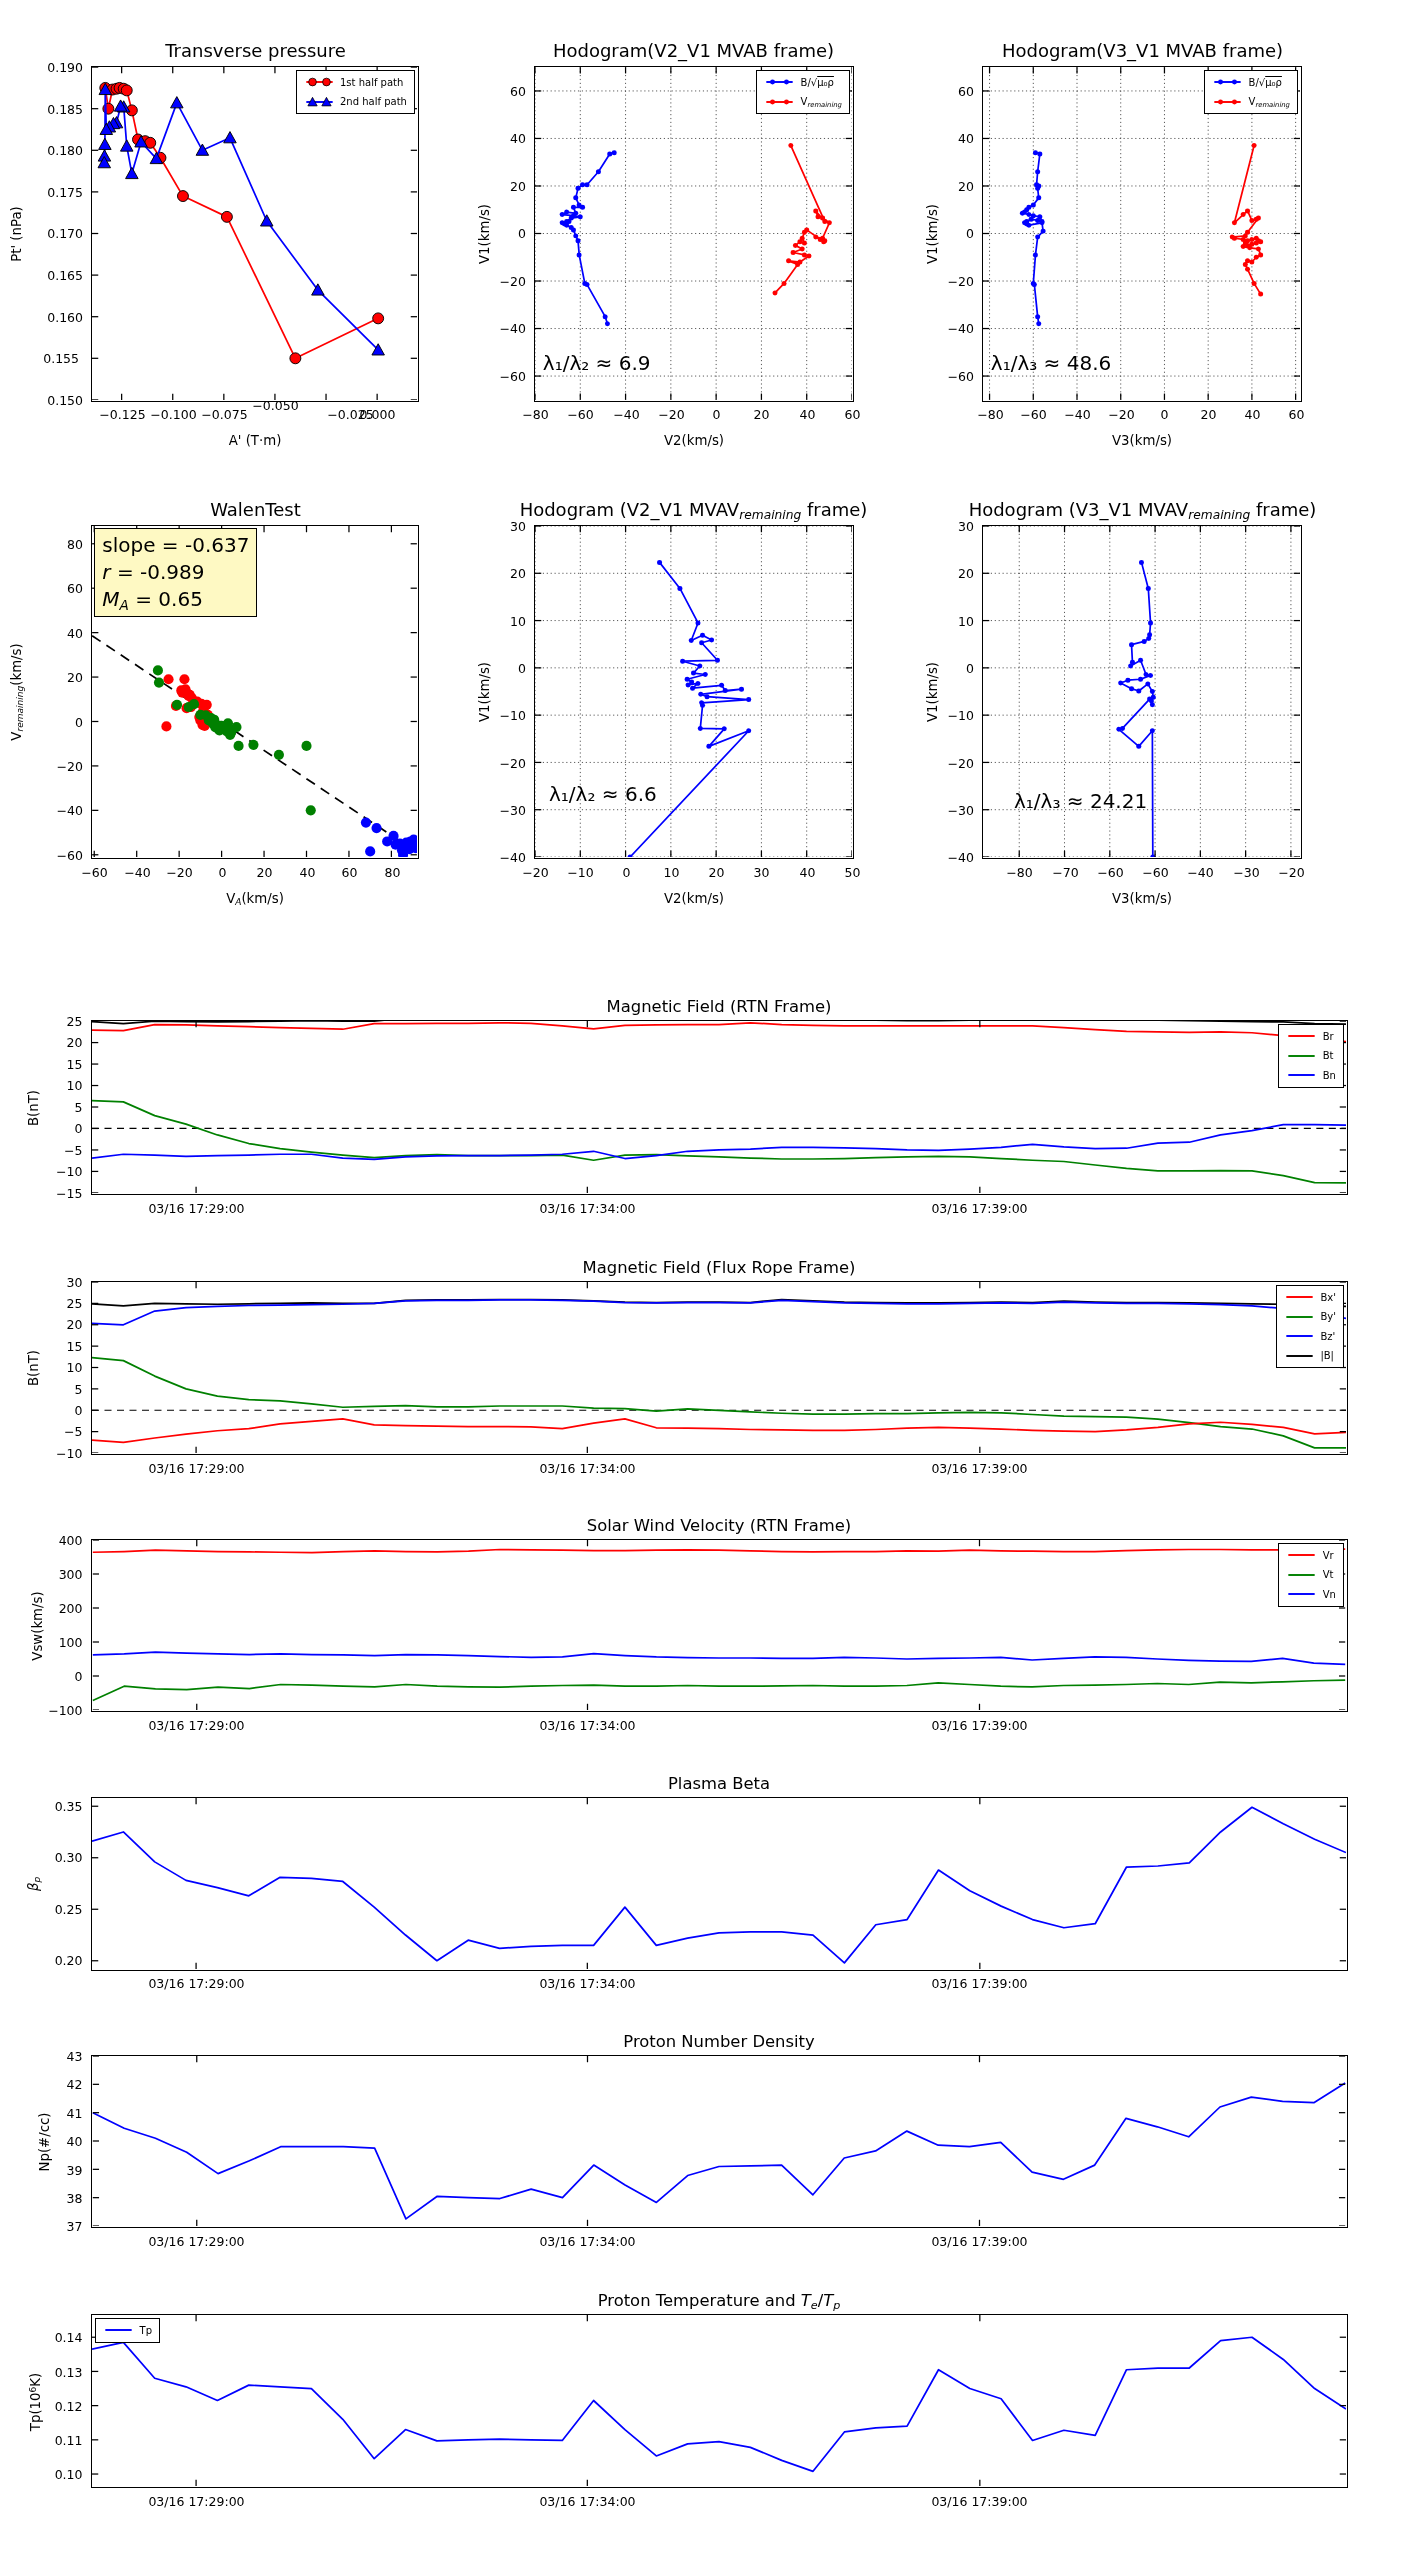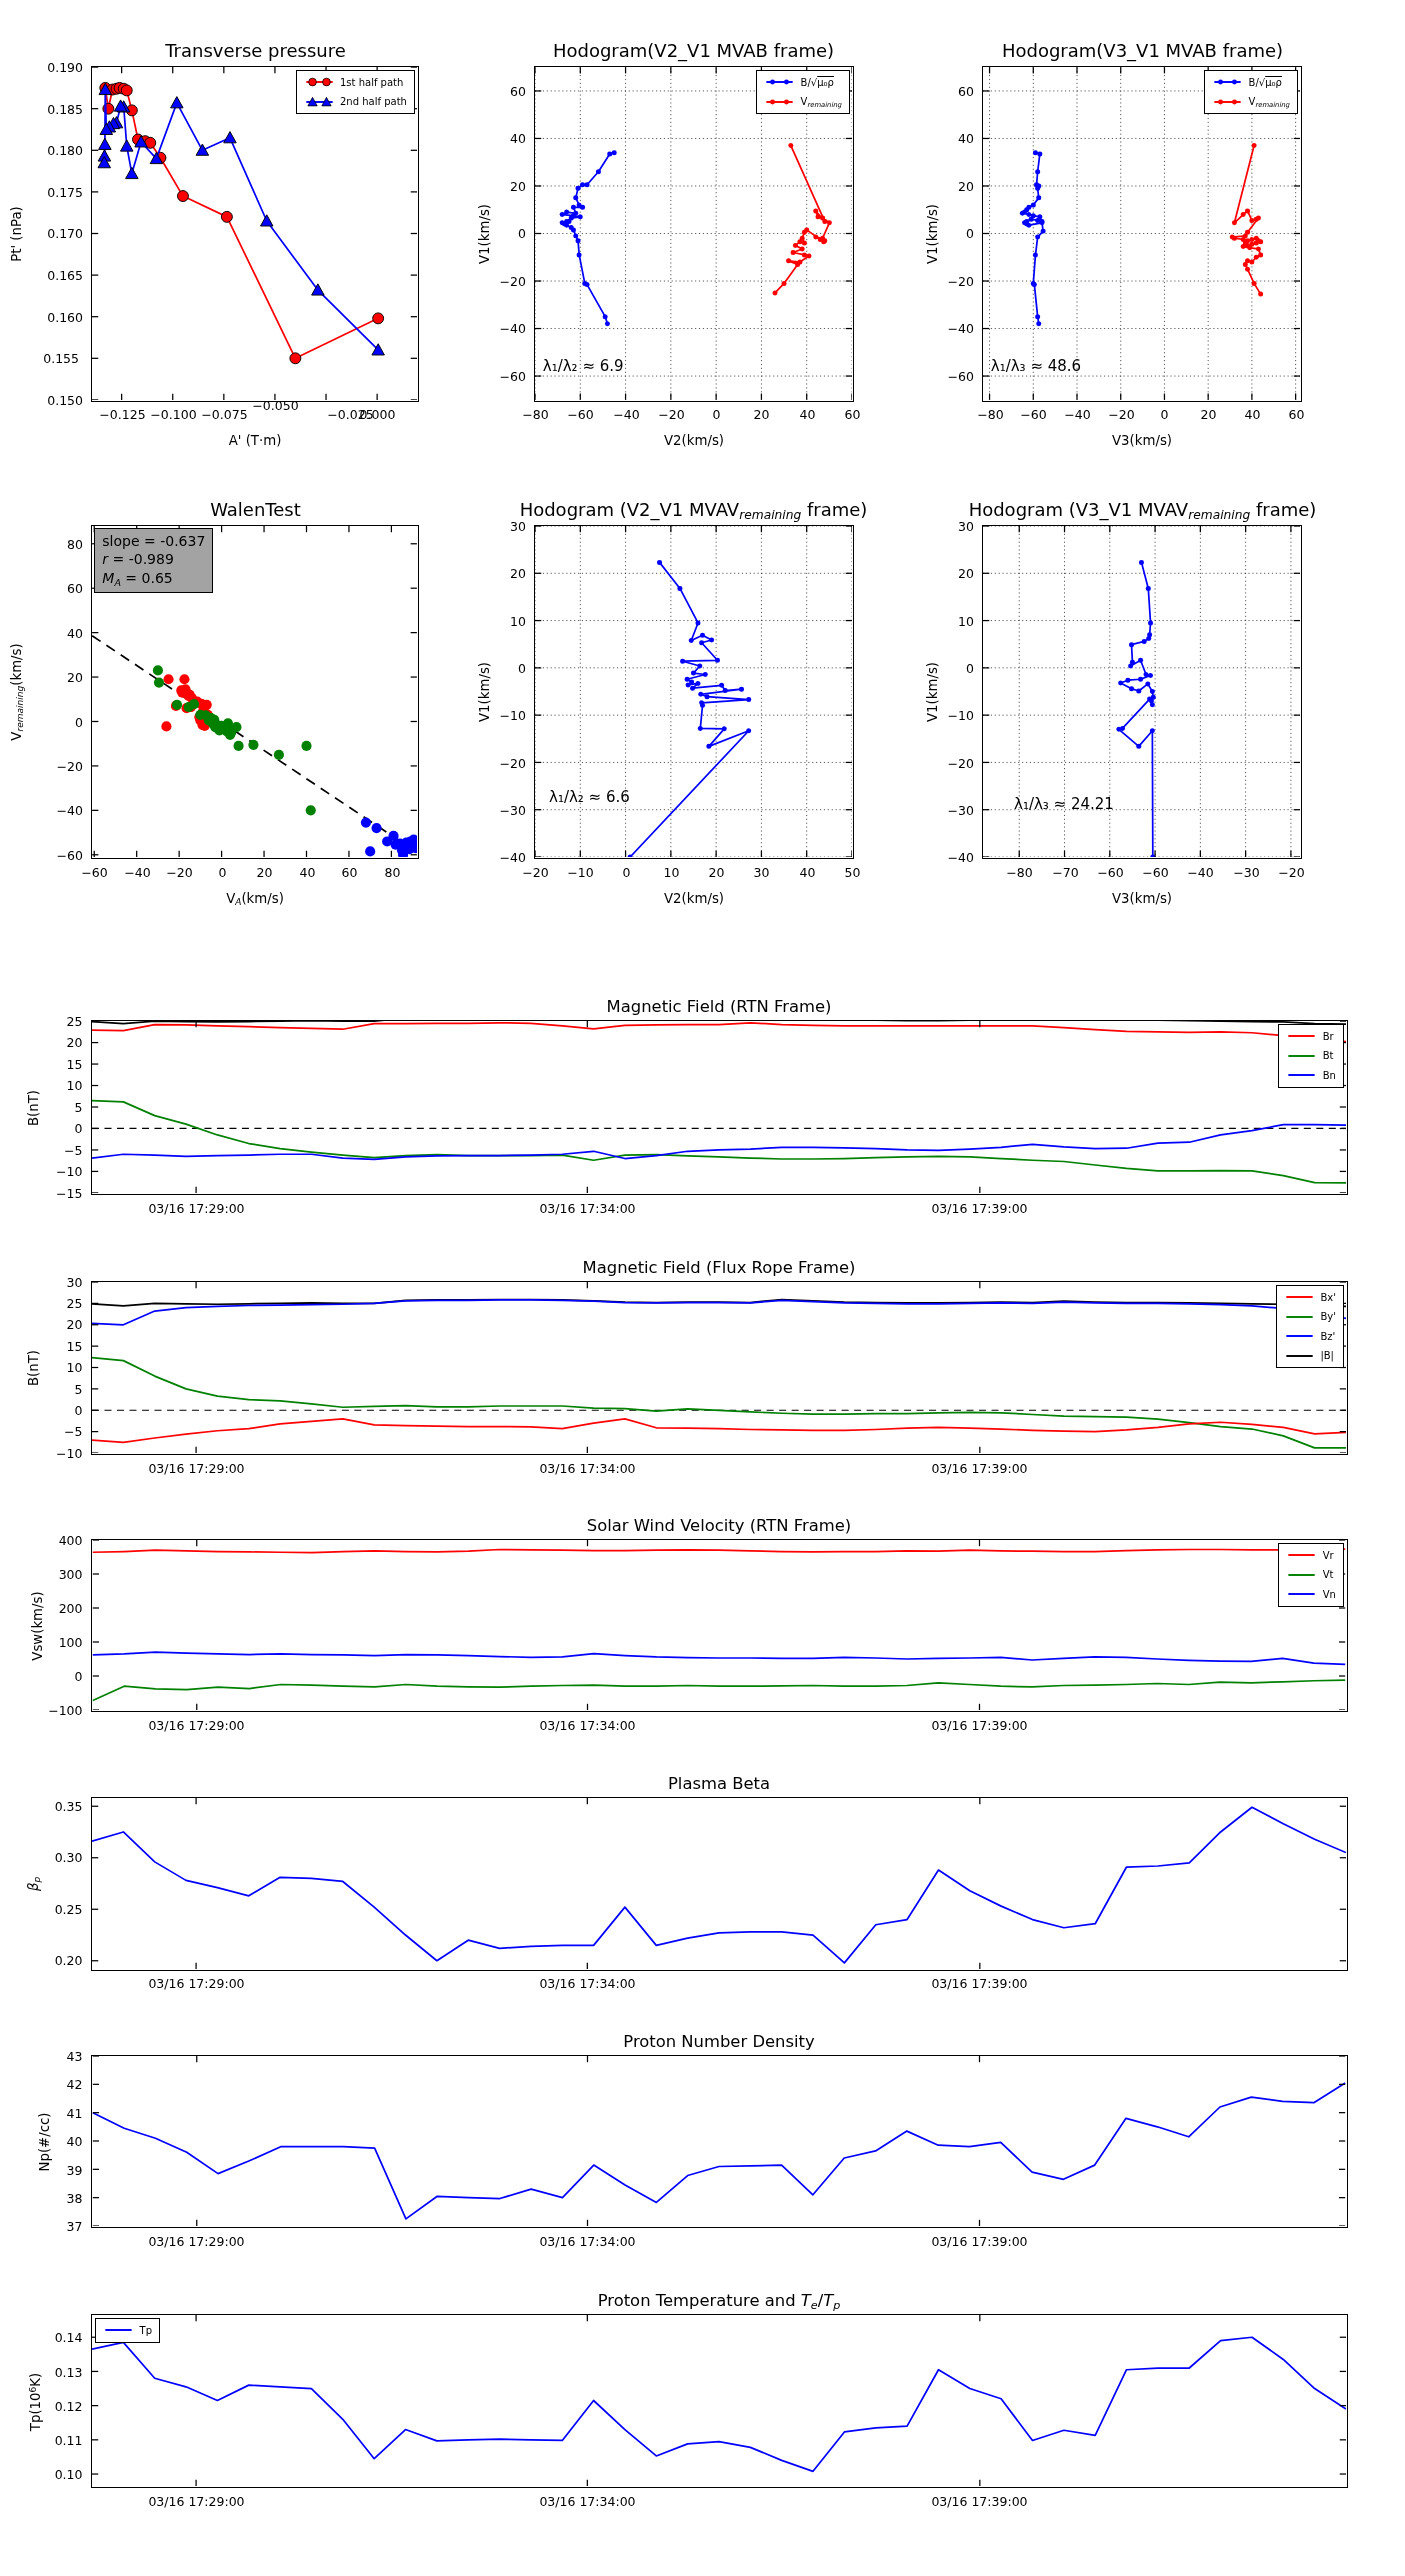--- a/index.html
+++ b/index.html
@@ -7,22 +7,22 @@
   #figure{position:relative;width:1405px;height:2576px;background:#fff;overflow:hidden;}
   .axes{position:absolute;border:1.6px solid #000;box-sizing:border-box;background:#fff;}
   .ptitle{position:absolute;text-align:center;font-size:18px;white-space:nowrap;}
   .ticklabel{position:absolute;font-size:12.5px;white-space:nowrap;}
   .xtl{text-align:center;}
   .ytl{text-align:right;}
   .xlab{position:absolute;text-align:center;font-size:13.3px;}
   .ylab{position:absolute;font-size:13.3px;white-space:nowrap;transform:translate(-50%,-50%) rotate(-90deg);}
   .legend{position:absolute;background:#fff;border:1.6px solid #000;padding:1.6px 7px;z-index:5;}
   .legitem{display:flex;align-items:center;gap:5.5px;font-size:10px;height:19.5px;white-space:nowrap;}
-  .ann{position:absolute;font-size:15px;white-space:nowrap;z-index:4;}
-  .statsbox{position:absolute;background:#a3a3a3;border:1.6px solid #000;padding:2.3px 7px;font-size:14px;line-height:1.35;z-index:5;}
+  .ann{position:absolute;font-size:20px;white-space:nowrap;z-index:4;}
+  .statsbox{position:absolute;background:#fef9c3;border:1.6px solid #000;padding:2.3px 7px;font-size:20px;line-height:1.35;z-index:5;}
   .sub{font-size:68%;font-style:italic;vertical-align:-22%;}
   .sup{font-size:68%;vertical-align:38%;}
   .i{font-style:italic;}
   .ol{text-decoration:overline;}
 </style>
 </head>
 <body>
 
 <div id="figure">
     <div class="ptitle" style="left: 29px; width: 453px; top: 40px; font-size: 18px;">Transverse pressure</div>

